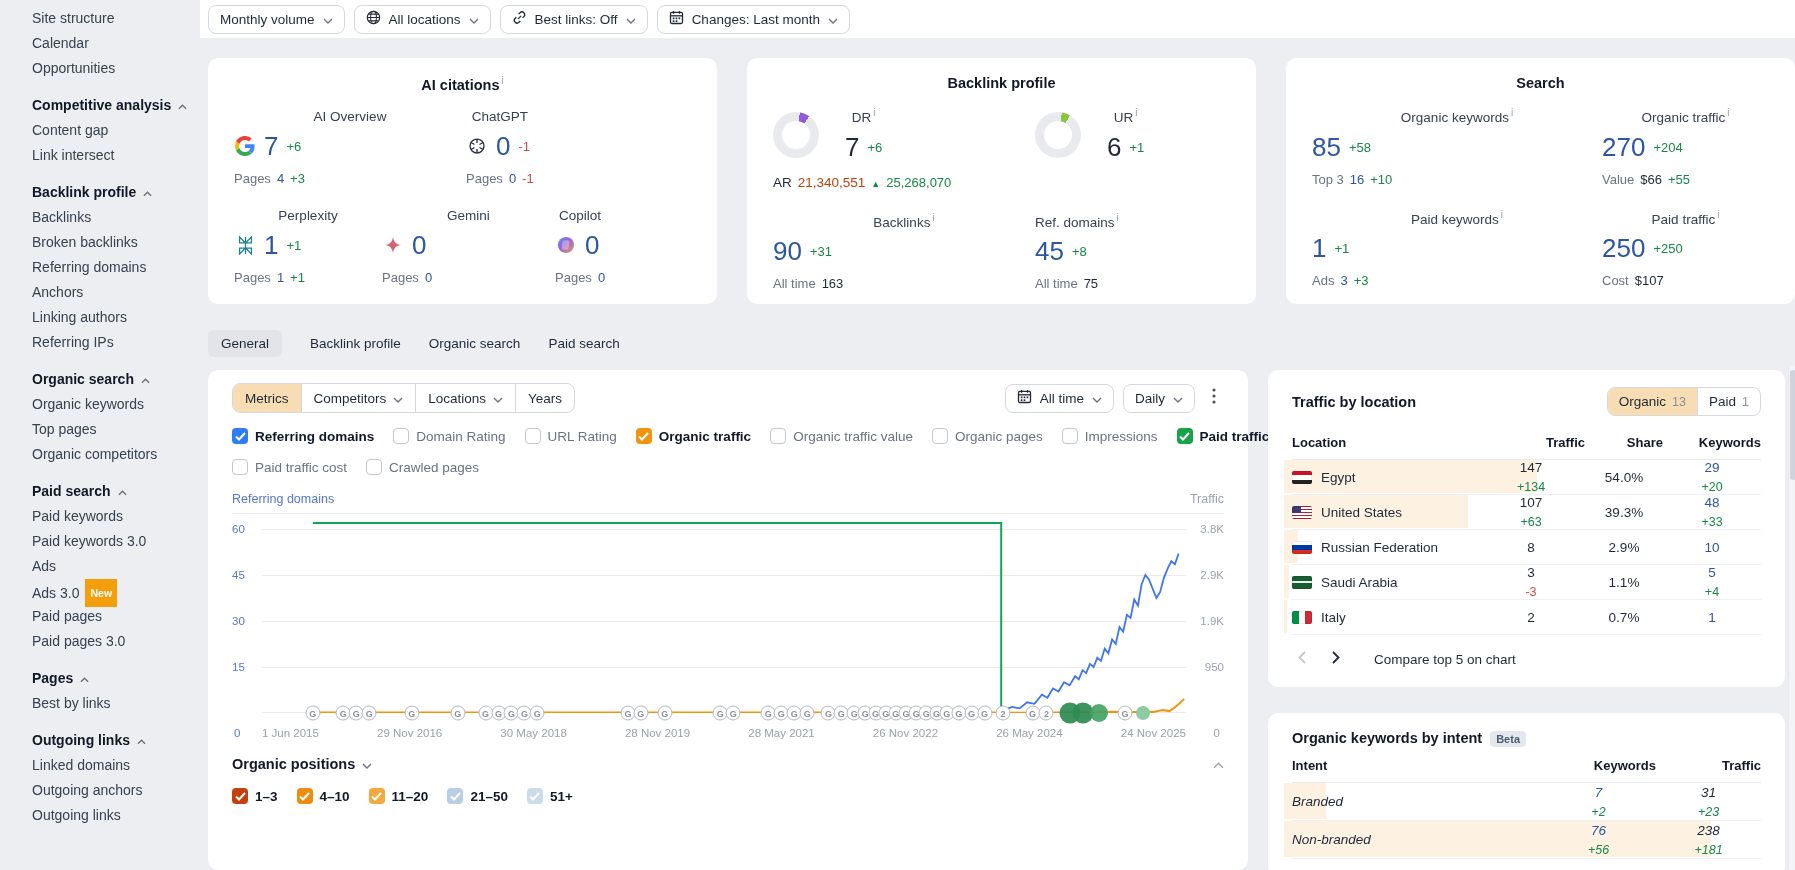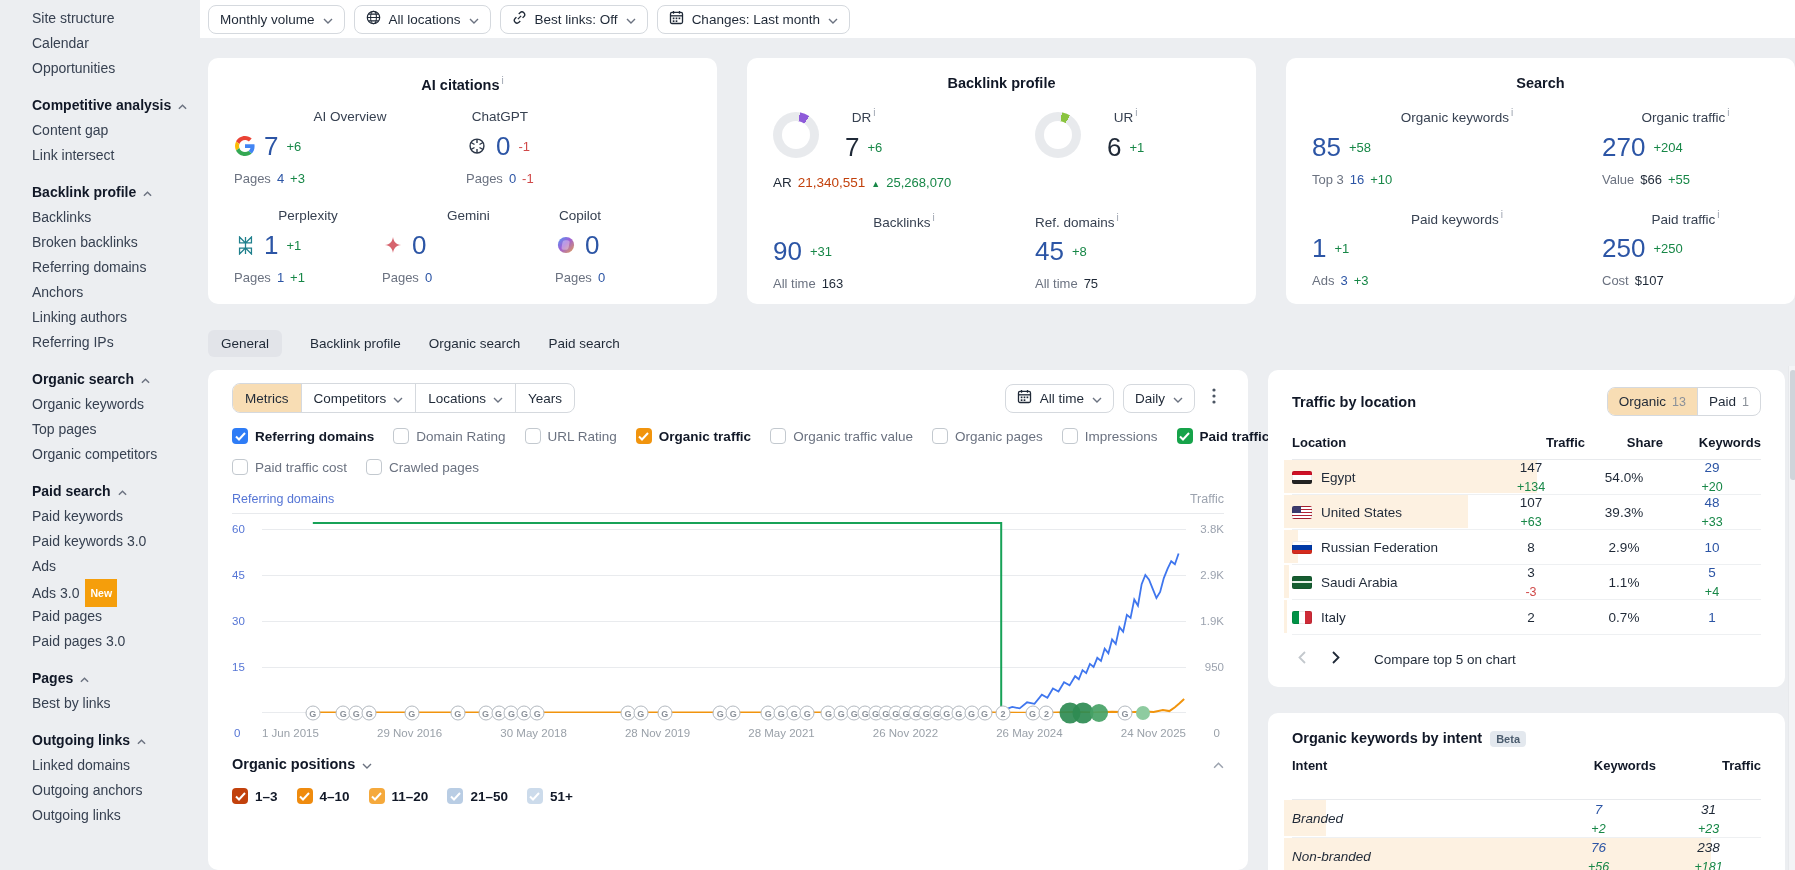--- a/index.html
+++ b/index.html
@@ -123,21 +123,21 @@
   .flag { width:20px; height:13px; border-radius:2px; box-shadow:0 0 0 1px rgba(0,0,0,.08) inset; flex:none; }
   .t-right { text-align:right; }
   .blue { color:#2c55a5; }
   .sm { font-size:12.5px; }
   .loc-footer { display:flex; align-items:center; margin-top:13px; gap:0; }
   .pg-btn { padding:2px 6px; cursor:pointer; display:flex; }
   .pg-btn.next { margin-left:14px; }
   .compare-link { margin-left:28px; font-size:13.5px; color:#1f2937; cursor:pointer; }
 
   .beta-badge { background:#e3e8ee; color:#4b5c6e; font-size:11px; border-radius:4px; padding:2px 6px; margin-left:8px; }
-  .int-hrow { display:grid; grid-template-columns:1fr 115px 105px; font-size:13px; font-weight:700; color:#111827; padding:12px 0 26px; border-bottom:1px solid #e8eaed; }
+  .int-hrow { display:grid; grid-template-columns:1fr 115px 105px; font-size:13px; font-weight:700; color:#111827; padding:12px 0 9px; border-bottom:1px solid #e8eaed; }
   .int-row { display:grid; grid-template-columns:1fr 115px 105px; align-items:center; height:38px; border-bottom:1px solid #eef0f2; position:relative; font-size:13.5px; cursor:pointer;font-style:italic; }
 
   .scrollbar { position:absolute; right:-2px; top:-4px; bottom:0; width:9px; background:#f3f4f6; border-left:1px solid #e7e9ec; }
   .scroll-thumb { position:absolute; top:4px; left:1px; width:6px; height:110px; border-radius:3px; background:#cfd4da; }
 </style>
 </head>
 <body>
 
 <div class="app">
   <div class="sidebar">

